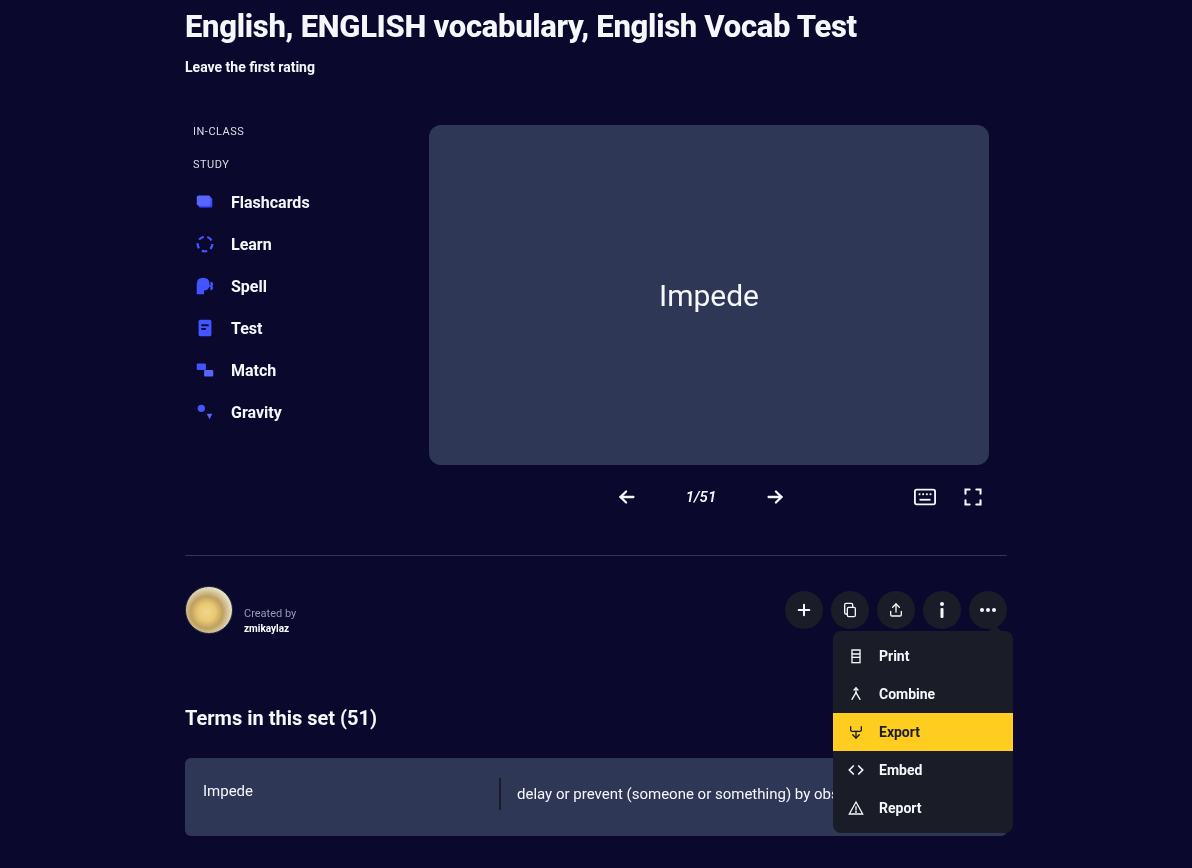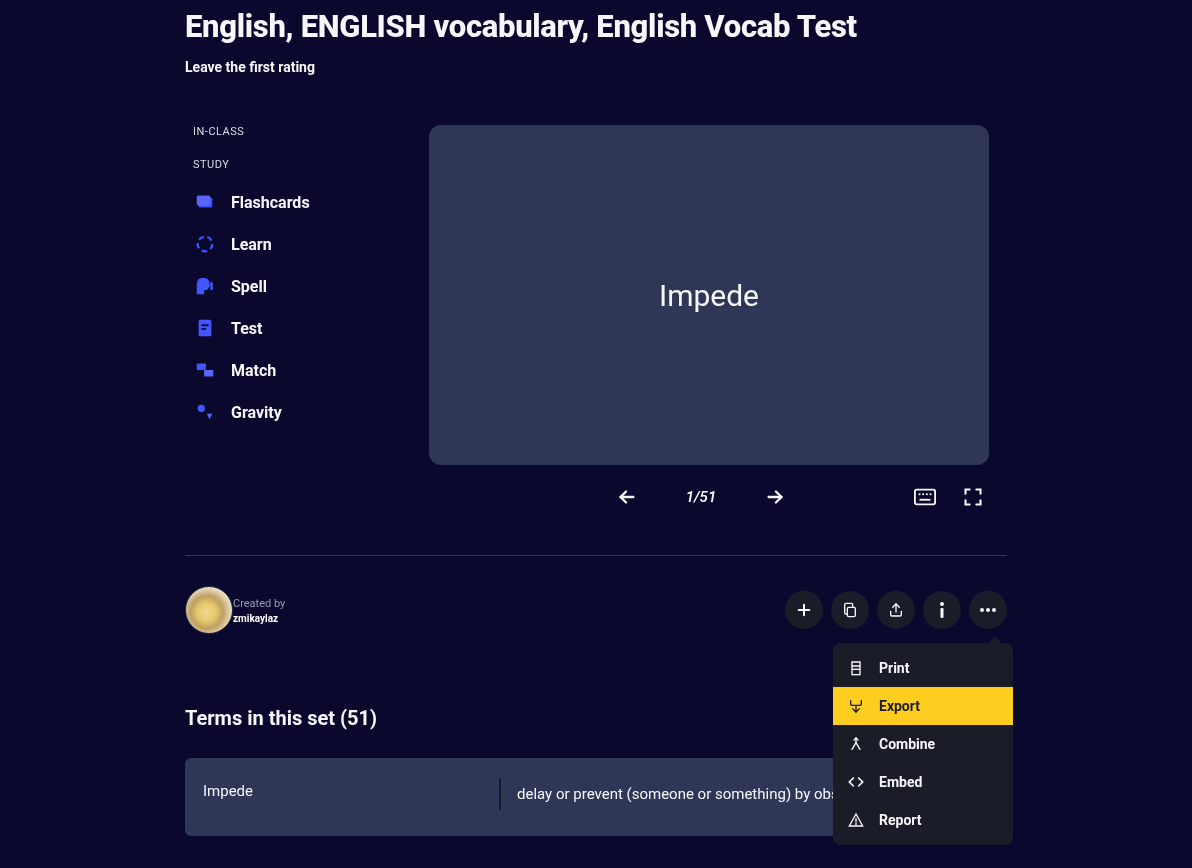--- a/index.html
+++ b/index.html
@@ -124,22 +124,22 @@
     margin-top: 46px;
     margin-bottom: 30px;
   }
   .author-row {
     display: flex;
     align-items: center;
     justify-content: space-between;
   }
   .author {
     display: flex;
-    align-items: center;
-    gap: 0;
+    align-items: flex-end;
+    gap: 11px;
   }
   .avatar {
     width: 48px;
     height: 48px;
     border-radius: 50%;
     background: radial-gradient(circle at 45% 55%, #f0d890 0%, #e8c870 25%, #bfa060 45%, #e8e0c8 70%);
     border: 1px solid #282e3e;
   }
   .author-text .created {
     font-size: 11px;
@@ -162,21 +162,21 @@
     border-radius: 50%;
     background: #1a1d28;
     display: flex;
     align-items: center;
     justify-content: center;
     cursor: pointer;
     color: #f6f7fb;
   }
   .dropdown {
     position: absolute;
-    top: 52px;
+    top: 40px;
     right: -6px;
     width: 180px;
     background: #1a1d28;
     border-radius: 8px;
     padding: 6px 0;
   }
   .dropdown::before {
     content: "";
     position: absolute;
     top: -6px;
@@ -400,42 +400,42 @@
         <div class="dd-item">
           <span class="dd-icon">
             <svg width="16" height="16" viewBox="0 0 24 24" fill="none" stroke="currentColor" stroke-width="2">
                 <rect x="6" y="14" width="12" height="8"></rect>
                 <path d="M6 14V9h12v5"></path>
                 <path d="M6 9V3h12v6"></path>
               </svg>
           </span>
           <span>Print</span>
         </div>
+        <div class="dd-item">
+          <span class="dd-icon">
+            <svg width="16" height="16" viewBox="0 0 24 24" fill="none" stroke="currentColor" stroke-width="2" stroke-linecap="round">
+                <path d="M6 20l6-10 6 10"></path>
+                <path d="M12 10V3"></path>
+                <path d="M9 6l3-3 3 3"></path>
+              </svg>
+          </span>
+          <span>Combine</span>
+        </div>
         <div class="dd-item highlight">
           <span class="dd-icon">
             <svg width="16" height="16" viewBox="0 0 24 24" fill="none" stroke="currentColor" stroke-width="2" stroke-linecap="round">
                 <path d="M4 4v5a2 2 0 0 0 2 2h12a2 2 0 0 0 2-2V4"></path>
                 <path d="M12 11v10"></path>
                 <path d="M7 16l5 5 5-5"></path>
               </svg>
           </span>
           <span>Export</span>
         </div>
         <div class="dd-item">
           <span class="dd-icon">
-            <svg width="16" height="16" viewBox="0 0 24 24" fill="none" stroke="currentColor" stroke-width="2" stroke-linecap="round">
-                <path d="M6 20l6-10 6 10"></path>
-                <path d="M12 10V3"></path>
-                <path d="M9 6l3-3 3 3"></path>
-              </svg>
-          </span>
-          <span>Combine</span>
-        </div>
-        <div class="dd-item">
-          <span class="dd-icon">
             <svg width="16" height="16" viewBox="0 0 24 24" fill="none" stroke="currentColor" stroke-width="2.5" stroke-linecap="round">
                 <path d="M8 6l-6 6 6 6"></path>
                 <path d="M16 6l6 6-6 6"></path>
               </svg>
           </span>
           <span>Embed</span>
         </div>
         <div class="dd-item">
           <span class="dd-icon">
             <svg width="16" height="16" viewBox="0 0 24 24" fill="none" stroke="currentColor" stroke-width="2" stroke-linecap="round">

